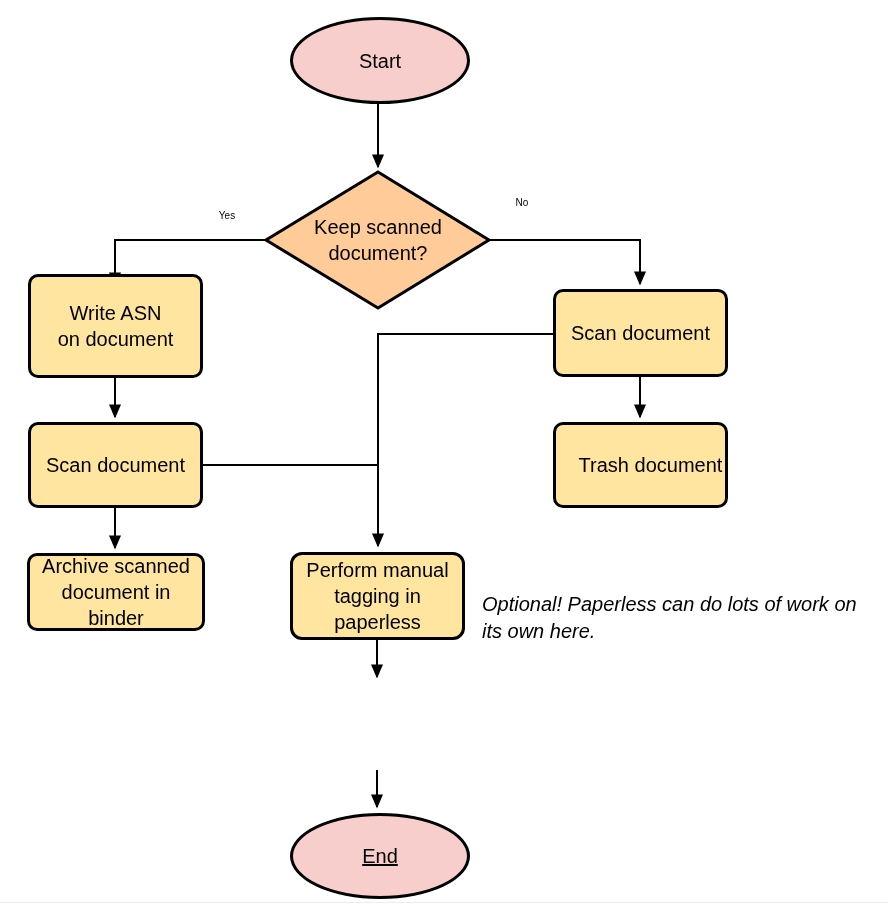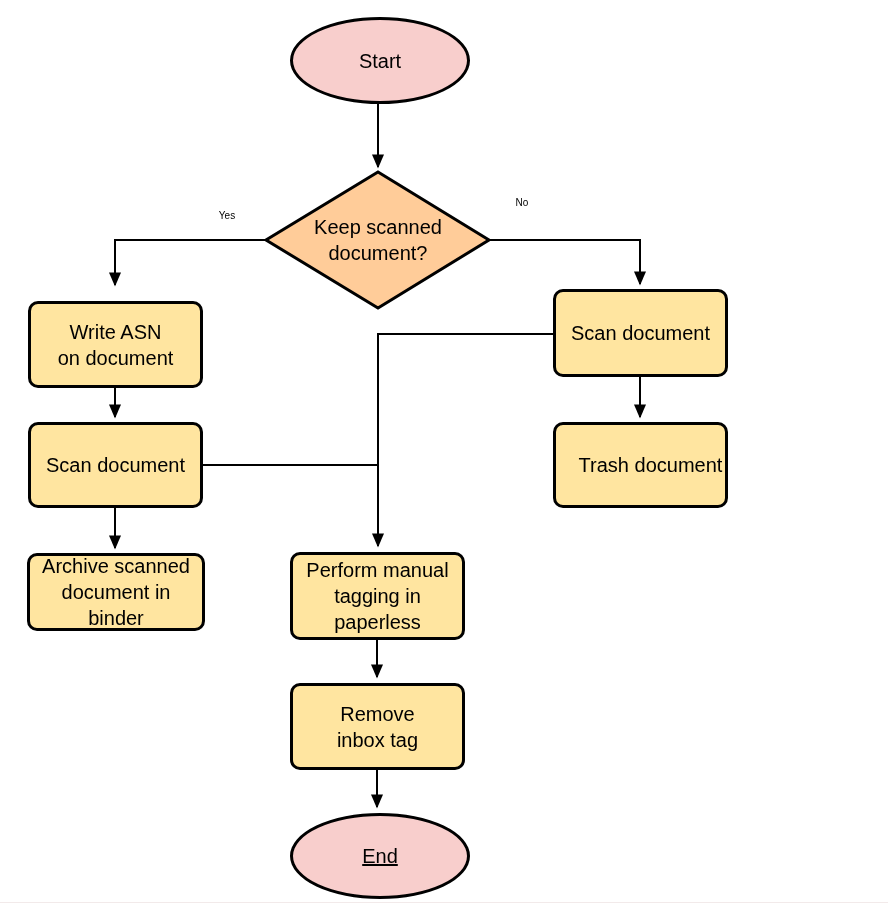--- a/index.html
+++ b/index.html
@@ -109,21 +109,21 @@
 
   <div class="node decision-label" style="left:287px; top:204px; width:182px; height:72px;">
     <span class="node-label">Keep scanned
 document?</span>
   </div>
 
   <div class="edge-label" style="left:205px; top:207px; width:44px;">Yes</div>
 
   <div class="edge-label" style="left:500px; top:194px; width:44px;">No</div>
 
-  <div class="node process" style="left:28px; top:301px; width:175px; height:87px;">
+  <div class="node process" style="left:28px; top:274px; width:175px; height:104px;">
     <span class="node-label">Write ASN
 on document</span>
   </div>
 
   <div class="node process" style="left:28px; top:422px; width:175px; height:86px;">
     <span class="node-label">Scan document</span>
   </div>
 
   <div class="node process" style="left:27px; top:553px; width:178px; height:78px;">
     <span class="node-label">Archive scanned
@@ -132,31 +132,29 @@
   </div>
 
   <div class="node process" style="left:553px; top:289px; width:175px; height:88px;">
     <span class="node-label">Scan document</span>
   </div>
 
   <div class="node process" style="left:553px; top:422px; width:175px; height:86px;padding-left:20px;">
     <span class="node-label">Trash document</span>
   </div>
 
-  <div class="node process" style="left:290px; top:552px; width:175px; height:88px;">
+  <div class="node process" style="left:290px; top:552px; width:175px; height:88px;border-radius:12px;">
     <span class="node-label">Perform manual
 tagging in
 paperless</span>
   </div>
 
+  <div class="annotation" style="left:482px; top:591px; width:404px;">Optional! Paperless can do lots of work on
+its own here.</div>
 
-  <div class="node process" style="left:290px; top:683px; width:175px; height:87px;">
-    <span class="node-label">Remove
-inbox tag</span>
-  </div>
 
   <div class="node terminator" style="left:290px; top:813px; width:180px; height:86px;text-decoration:underline;">
     <span class="node-label">End</span>
   </div>
 
   <div class="bottom-hairline"></div>
 
 </div>
 
 </body></html>

